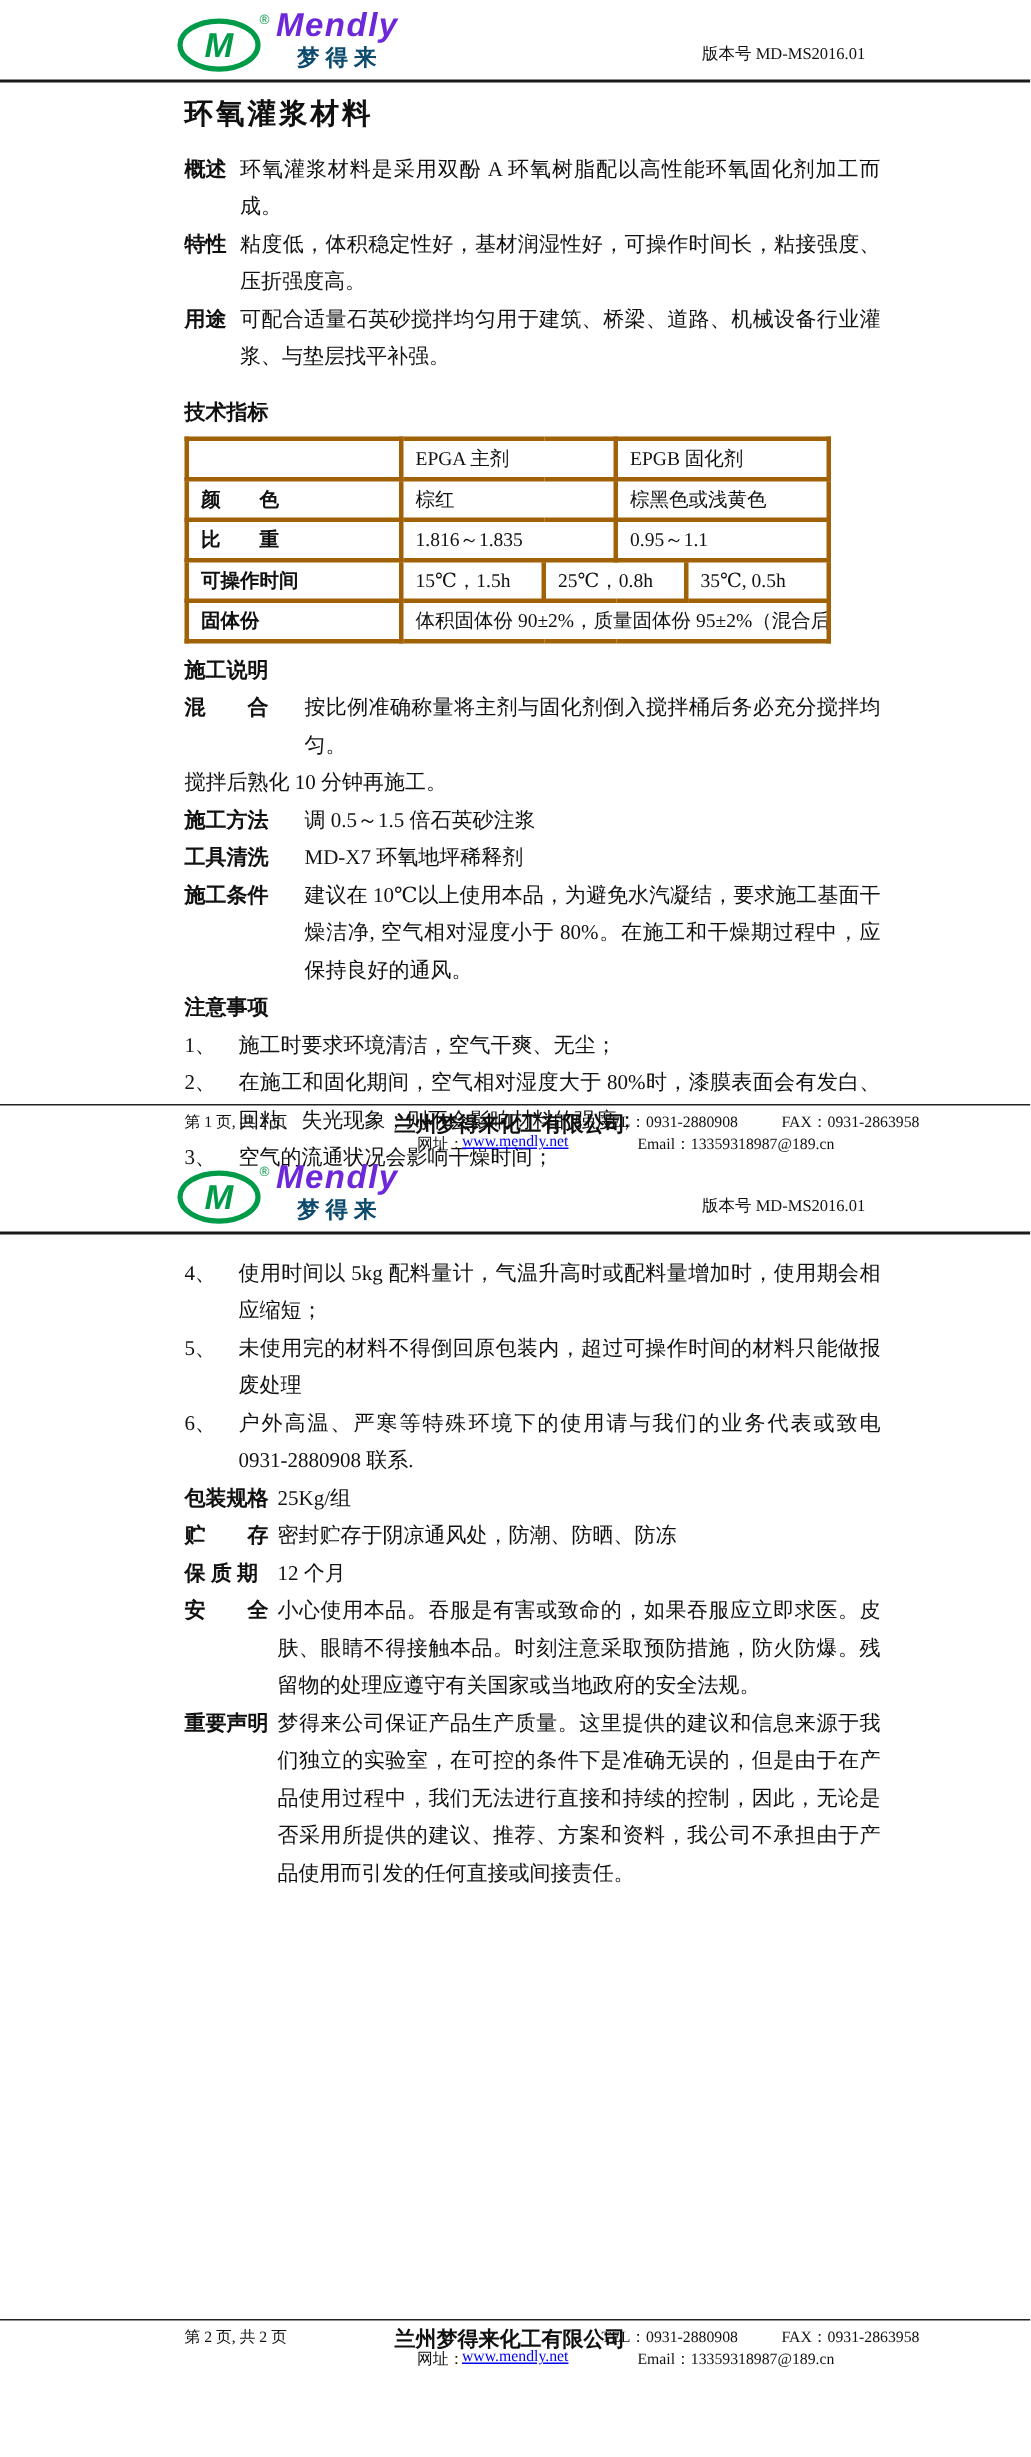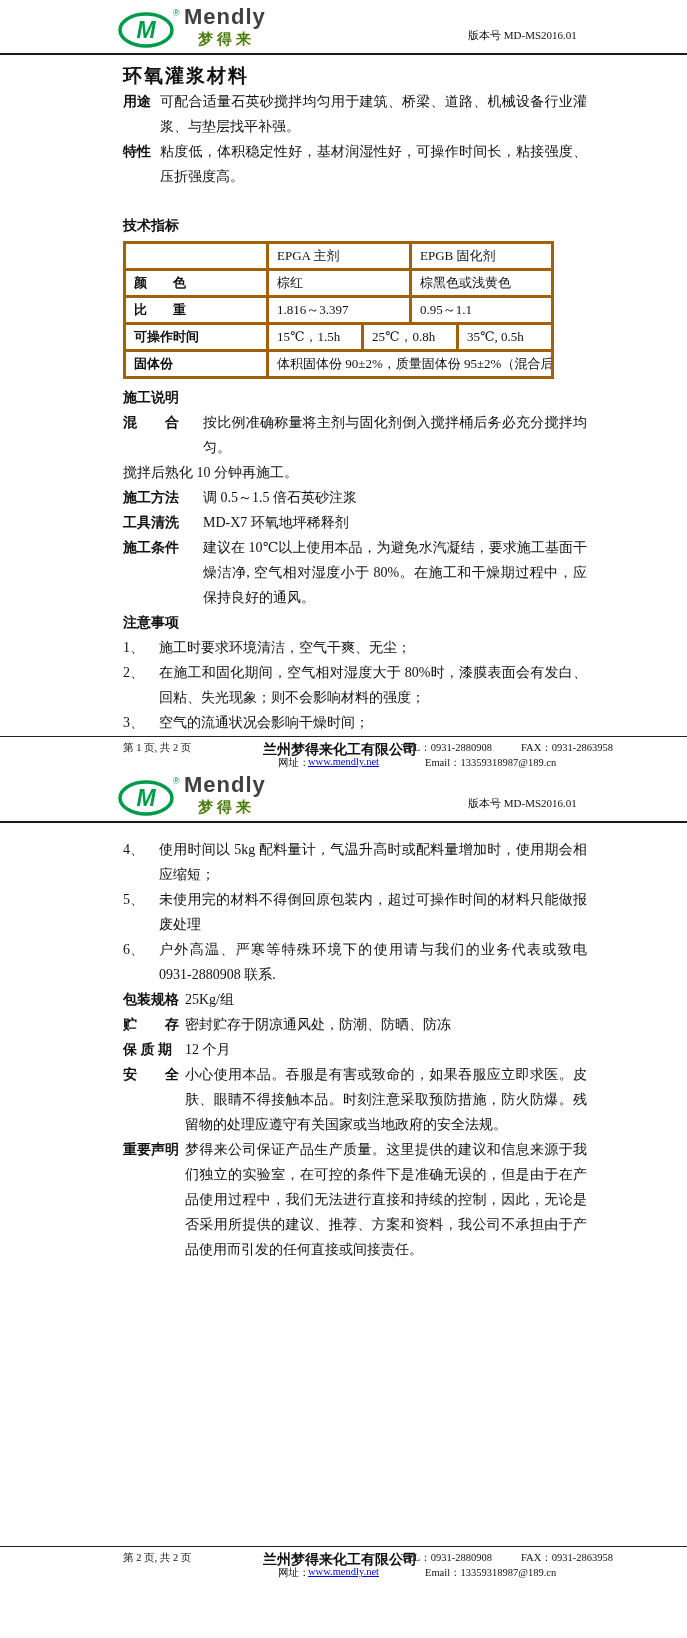--- a/index.html
+++ b/index.html
@@ -9,37 +9,37 @@
     background:#ffffff;
     font-family:"Liberation Serif","DejaVu Serif",serif;
     color:#111;
     font-size:14px;
     overflow:hidden;
   }
   
   .hdr{position:relative;padding:6px 0 0 118px;height:46px;}
   .logo{display:flex;align-items:flex-start;}
   .logo-texts{margin-left:4px;line-height:1;}
-  .logo-en{font-family:"Liberation Sans","DejaVu Sans",sans-serif;font-weight:bold;font-size:22px;color:#404040;letter-spacing:1px;}
-  .logo-cn{font-family:"Liberation Sans","DejaVu Sans",sans-serif;font-weight:bold;font-size:15px;color:#4d7c0f;letter-spacing:4px;margin:3px 0 0 14px;}
+  .logo-en{font-family:"Liberation Sans","DejaVu Sans",sans-serif;font-weight:bold;font-size:22px;color:#6d28d9;letter-spacing:1px;font-style:italic;}
+  .logo-cn{font-family:"Liberation Sans","DejaVu Sans",sans-serif;font-weight:bold;font-size:15px;color:#0c4a6e;letter-spacing:4px;margin:3px 0 0 14px;}
   .version{position:absolute;left:468px;top:28px;font-size:11px;color:#111;white-space:nowrap;}
   .hdr-rule{border:none;border-top:2px solid #1a1a1a;margin:1px 0 0 0;}
   
   .title{margin:8px 0 0 123px;font-size:19px;font-weight:bold;letter-spacing:2px;}
   
   .row{display:flex;margin-left:123px;margin-right:100px;line-height:25px;}
   .row .lbl{font-weight:bold;flex:0 0 auto;}
   .lbl.w2{width:37px;}
   .lbl.w4{width:80px;}
   .lbl.w4b{width:62px;}
   .row .num{flex:0 0 36px;}
   .row .txt{flex:1;text-align:justify;}
   .cont{margin:0 100px 0 123px;line-height:25px;}
   .heading{margin-left:123px;font-weight:bold;line-height:25px;}
-  .mt12{margin-top:12px;} .mt8{margin-top:24px;} .mt6{margin-top:6px;} .mt14{margin-top:14px;}
+  .mt12{margin-top:12px;} .mt8{margin-top:12px;} .mt6{margin-top:6px;} .mt14{margin-top:14px;}
   
   table.spec{border-collapse:collapse;margin:3px 0 0 123px;table-layout:fixed;width:428px;font-size:13px;}
   table.spec td{border:3px solid #a16207;height:24px;padding:0 0 0 8px;overflow:hidden;white-space:nowrap;}
   table.spec td.lblcell{font-weight:bold;}
   table.spec td.center{text-align:center;padding:0;}
   
   .footer{position:absolute;left:0;width:100%;font-size:10.5px;}
   .f-rule{border:none;border-top:1.5px solid #222;margin:0 0 4px 0;}
   .f-line{position:relative;height:15px;}
   .f-line span,.f-line a{position:absolute;top:0;white-space:nowrap;}
@@ -69,27 +69,31 @@
         <div class="logo-en">Mendly</div>
         <div class="logo-cn">梦得来</div>
       </div>
     </div>
     <span class="version">版本号 MD-MS2016.01</span>
   </div>
   <hr class="hdr-rule">
 
   <div class="title">环氧灌浆材料</div>
 
+  <div class="row mt12">
+    <span class="lbl w2">概述</span>
+    <span class="txt">环氧灌浆材料是采用双酚 A 环氧树脂配以高性能环氧固化剂加工而成。</span>
+  </div>
+  <div class="row">
+    <span class="lbl w2">特性</span>
+    <span class="txt">粘度低，体积稳定性好，基材润湿性好，可操作时间长，粘接强度、压折强度高。</span>
+  </div>
   <div class="row">
     <span class="lbl w2">用途</span>
     <span class="txt">可配合适量石英砂搅拌均匀用于建筑、桥梁、道路、机械设备行业灌浆、与垫层找平补强。</span>
-  </div>
-  <div class="row">
-    <span class="lbl w2">特性</span>
-    <span class="txt">粘度低，体积稳定性好，基材润湿性好，可操作时间长，粘接强度、压折强度高。</span>
   </div>
 
   <div class="heading mt8">技术指标</div>
 
   <table class="spec">
     <colgroup>
       <col style="width:143px">
         <col style="width:48px">
         <col style="width:47px">
         <col style="width:48px">
@@ -103,21 +107,21 @@
       <td colspan="3">EPGA 主剂</td>
       <td colspan="3">EPGB 固化剂</td>
     </tr>
     <tr>
       <td class="lblcell">颜　　色</td>
       <td colspan="3">棕红</td>
       <td colspan="3">棕黑色或浅黄色</td>
     </tr>
     <tr>
       <td class="lblcell">比　　重</td>
-      <td colspan="3">1.816～3.397</td>
+      <td colspan="3">1.816～1.835</td>
       <td colspan="3">0.95～1.1</td>
     </tr>
     <tr>
       <td class="lblcell">可操作时间</td>
       <td colspan="2">15℃，1.5h</td>
       <td colspan="2">25℃，0.8h</td>
       <td colspan="2">35℃, 0.5h</td>
     </tr>
     <tr>
       <td class="lblcell">固体份</td>

